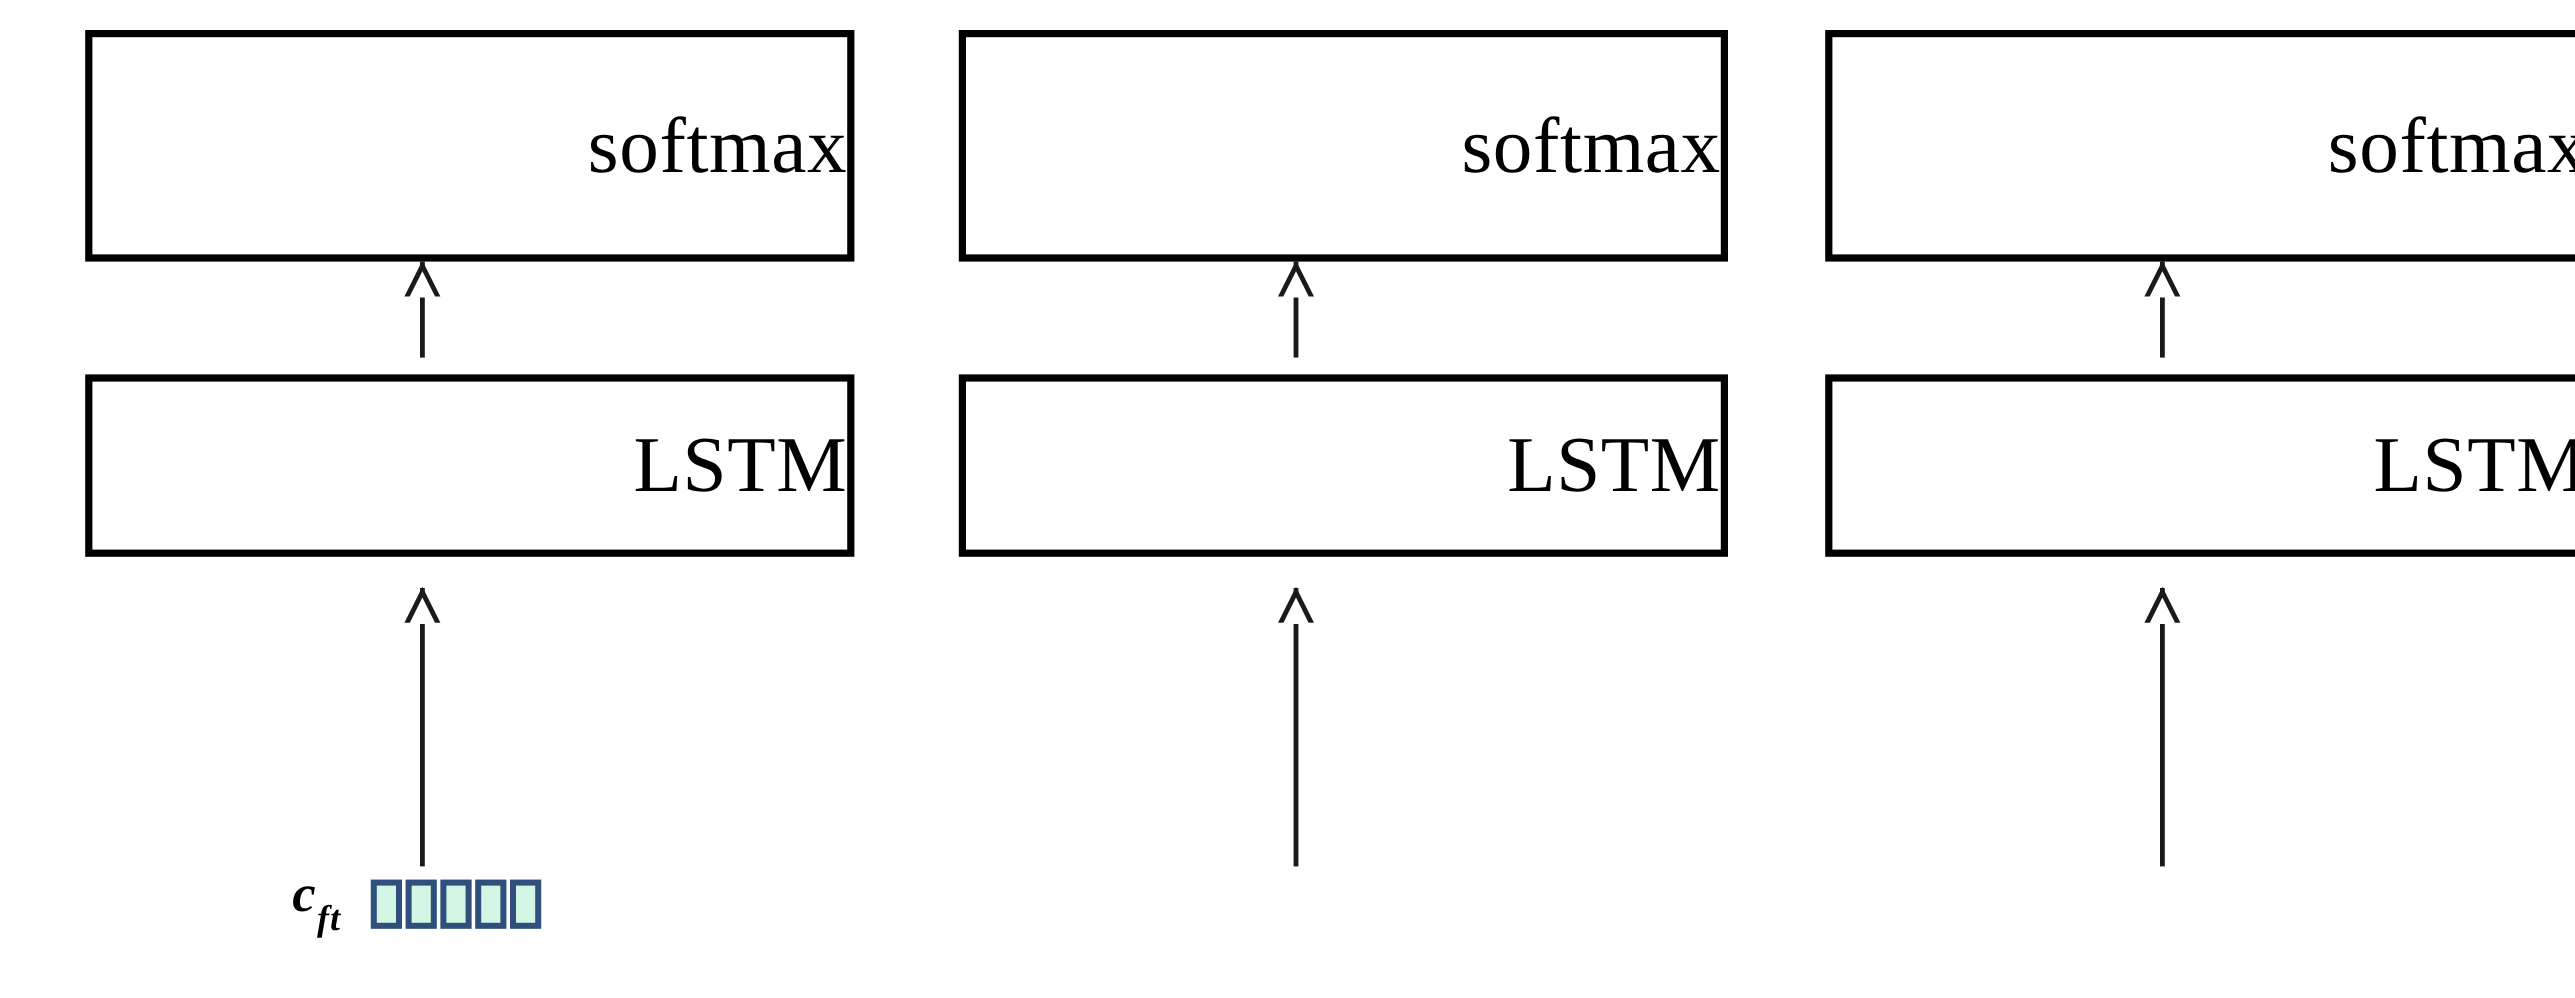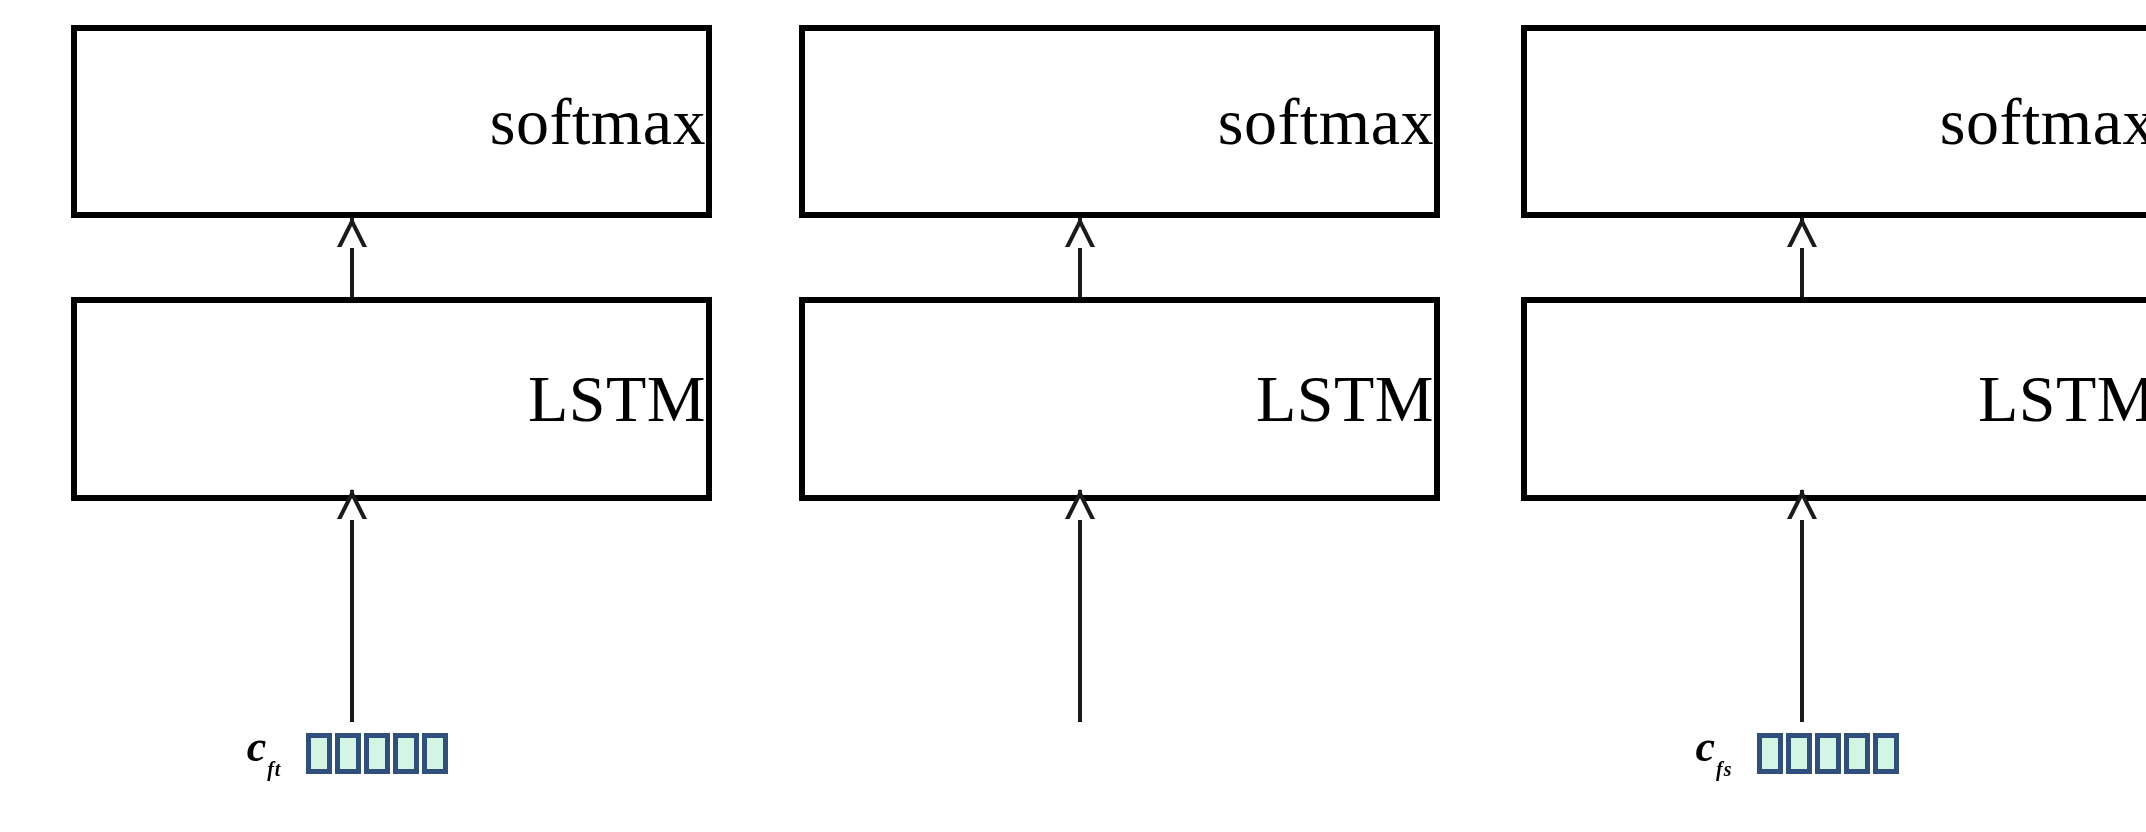--- a/index.html
+++ b/index.html
@@ -37,22 +37,22 @@
     display: flex;
     align-items: center;
     justify-content: flex-end;
     margin-left: 44px;
   }
   .node-box.softmax {
     top: 25px;
     height: 193px;
   }
   .node-box.lstm {
-    top: 297px;
-    height: 204px;
+    top: 312px;
+    height: 152px;
   }
   .node-label {
     font-family: "Liberation Serif", "DejaVu Serif", serif;
     font-size: 66px;
     line-height: 1;
     color: #000000;
     letter-spacing: 0.5px;
     white-space: nowrap;
   }
 
@@ -111,21 +111,21 @@
     font-style: italic;
     font-size: 44px;
     line-height: 1;
     color: #000000;
     white-space: nowrap;
     margin-right: 26px;
     position: relative;
     top: -4px;
   }
   .feature-symbol .sub {
-    font-size: 20px;
+    font-size: 30px;
     vertical-align: sub;
     position: relative;
     top: 6px;
     left: 1px;
     letter-spacing: 1px;
     font-style: italic;
   }
   .cells {
     display: flex;
     gap: 3px;
@@ -204,25 +204,15 @@
     </div>
 
     <div class="node-box lstm">
       <span class="node-label">LSTM</span>
     </div>
 
     <div class="arrow long">
       <span class="arrow-head"></span>
     </div>
 
-    <div class="feature-row">
-      <span class="feature-symbol"><span>c</span><span class="sub">fs</span></span>
-      <span class="cells">
-        <span class="cell"></span>
-        <span class="cell"></span>
-        <span class="cell"></span>
-        <span class="cell"></span>
-        <span class="cell"></span>
-      </span>
-    </div>
   </div>
 
 </div>
 
 </body></html>

